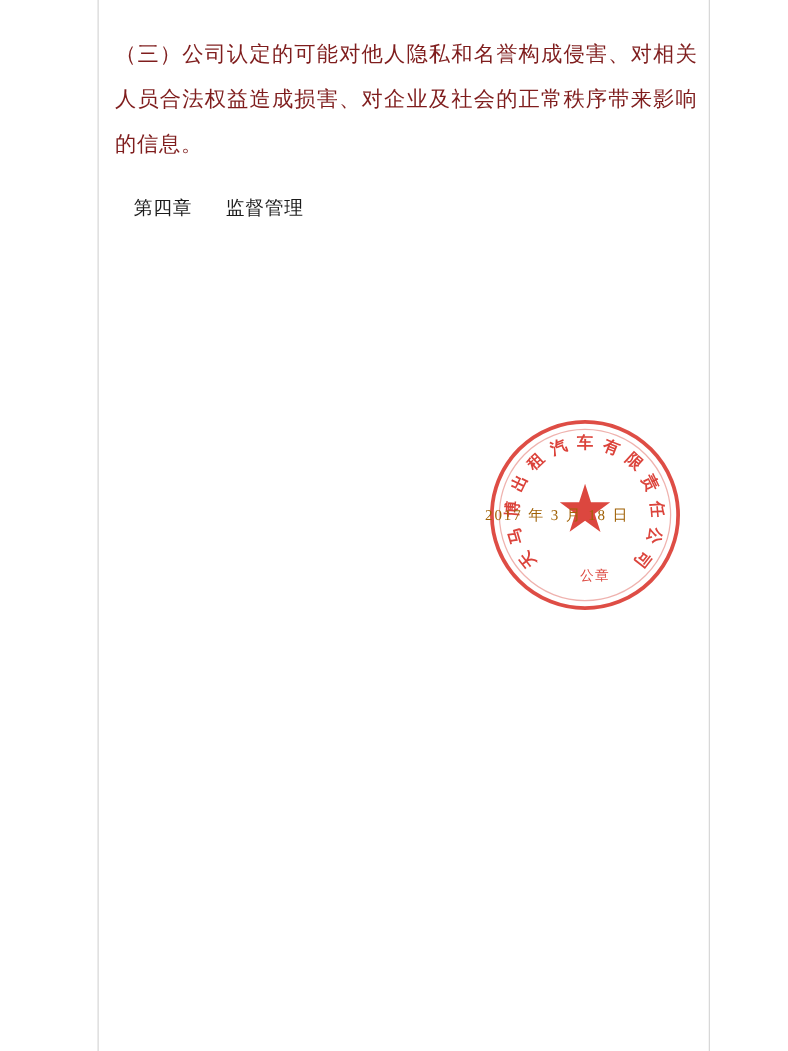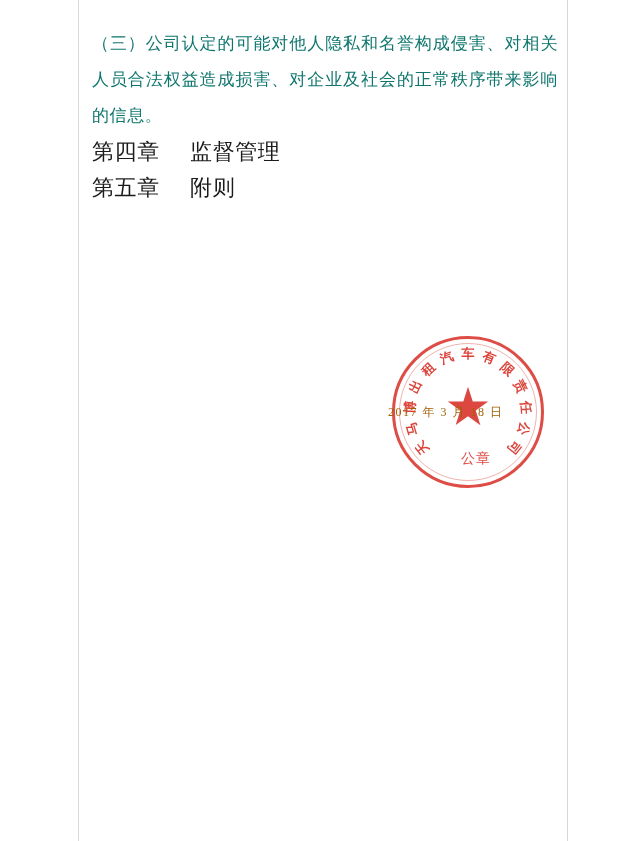--- a/index.html
+++ b/index.html
@@ -34,28 +34,28 @@
     right: 72px;
     top: 26px;
   }
 
   .para {
     font-size: 17px;
     line-height: 36px;
     letter-spacing: 0.6px;
     text-align: justify;
     margin: 0 0 0 0;
-    color: #0f766e;
+    color: #7f1d1d;
   }
 
   .heading {
-    font-size: 22px;
+    font-size: 15px;
     line-height: 36px;
     letter-spacing: 0.6px;
-    margin: 0;
+    margin: 15px;
     color: #1b1b1b;
   }
   .heading .gap {
     display: inline-block;
     width: 18px;
   }
 
   
   .seal-wrap {
     position: absolute;
@@ -112,21 +112,21 @@
     font-weight: bold;
     transform-origin: 0 0;
     white-space: nowrap;
   }
   .seal-bottom {
     position: absolute;
     left: 16px;
     right: 0;
     bottom: 20px;
     text-align: center;
-    font-size: 14px;
+    font-size: 11px;
     color: #d9342b;
     opacity: 0.9;
     letter-spacing: 1px;
   }
 
   .seal-date {
     position: absolute;
     left: 388px;
     top: 404px;
     font-size: 12px;
@@ -145,25 +145,20 @@
   <p class="para">（三）公司认定的可能对他人隐私和名誉构成侵害、对相关人员合法权益造成损害、对企业及社会的正常秩序带来影响的信息。</p>
 
 
   <p class="heading">
     <span>第四章</span>
     <span class="gap"></span>
     <span>监督管理</span>
   </p>
 
 
-  <p class="heading">
-    <span>第五章</span>
-    <span class="gap"></span>
-    <span>附则</span>
-  </p>
 
 
 </div>
 
 <div class="seal-wrap">
   <div class="seal"></div>
   <div class="seal-inner"></div>
   <div class="seal-star">★</div>
   <div class="seal-text" id="seal-arc">
       <span style="transform: translate(-45.7046px, 35.7084px) rotate(-128deg) translate(-50%, -50%);">天</span>

